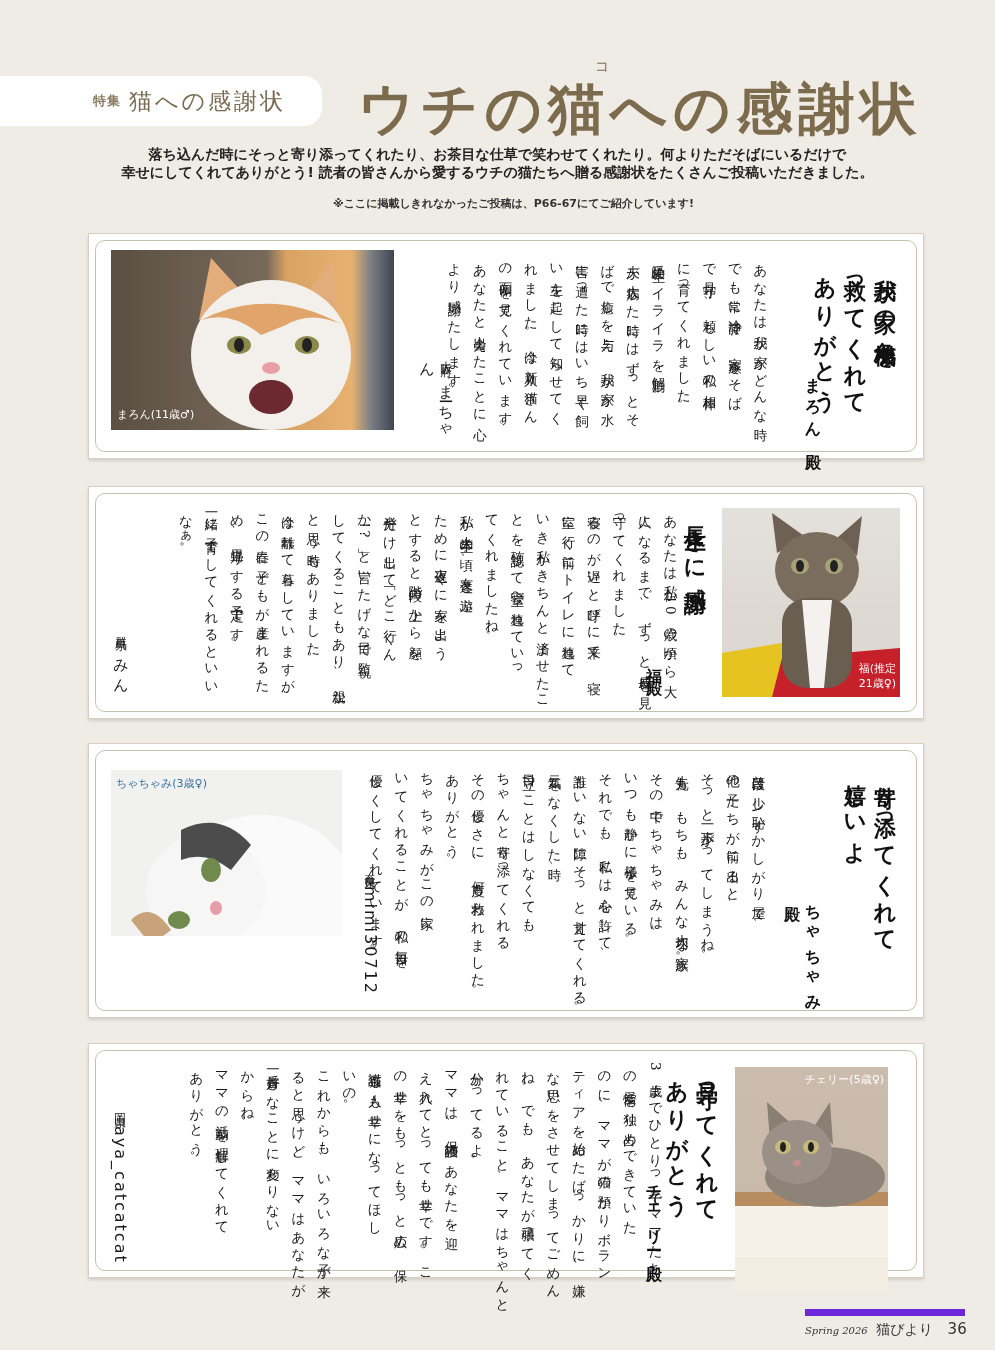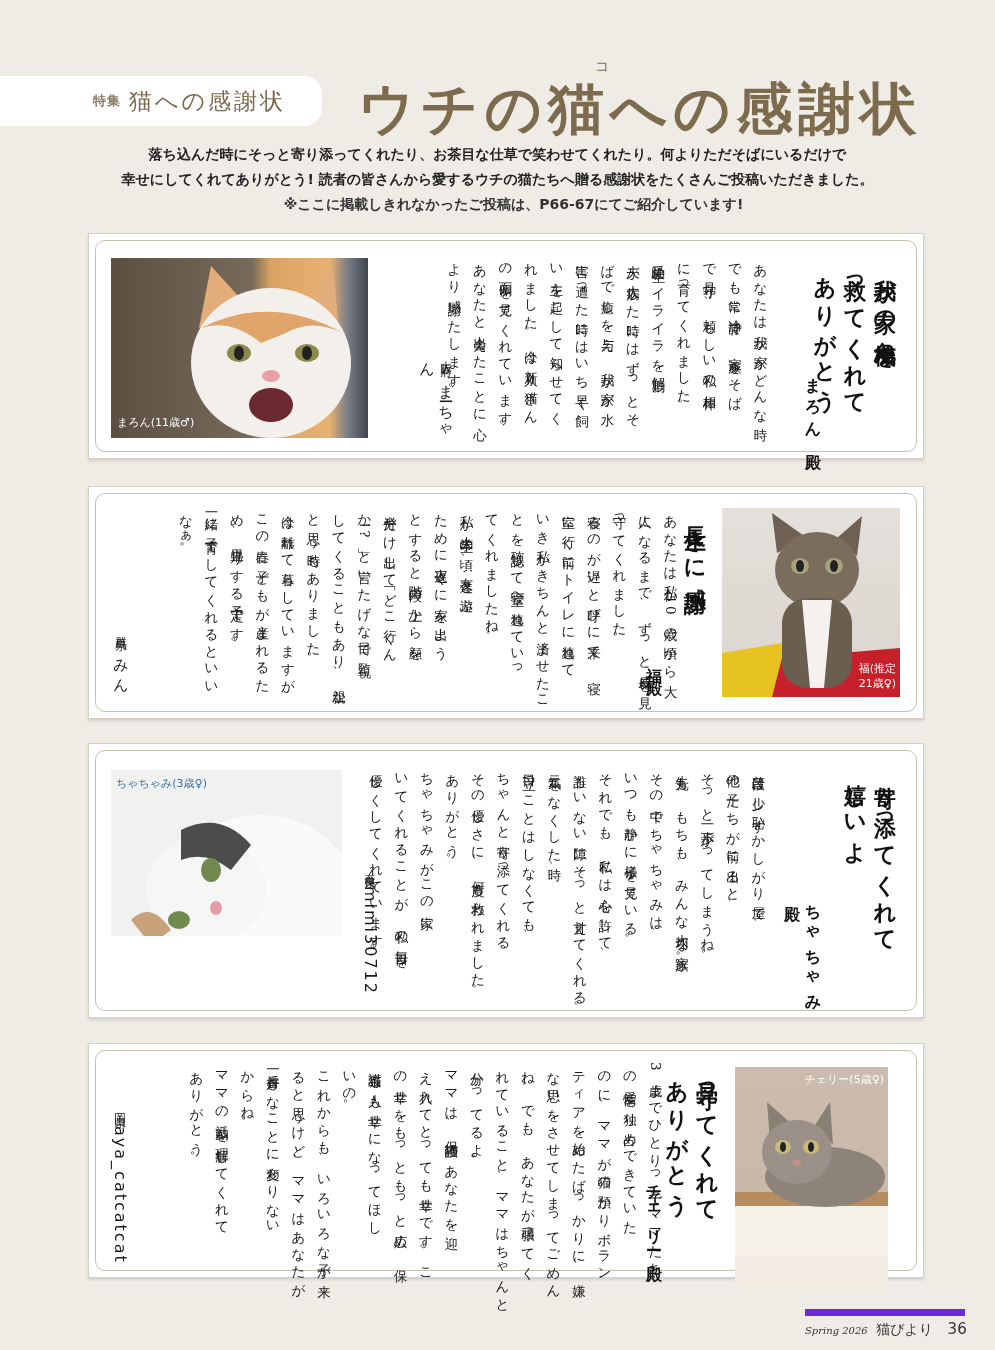--- a/index.html
+++ b/index.html
@@ -24,22 +24,22 @@
     font-family: "DejaVu Sans", sans-serif;
   }
   .ruby-ko {
     position: absolute; left: 595px; top: 58px; font-size: 14px; color: #7d6b4e;
   }
   .lead {
     position: absolute; left: 0; width: 995px; text-align: center;
     font-size: 14px; color: #222; font-weight: bold;
   }
   .lead.l1 { top: 146px; }
-  .lead.l2 { top: 171px; }
-  .note { position: absolute; left: 0; width: 995px; top: 196px; text-align: center; font-size: 14px; font-weight: bold; color: #333; padding-left: 32px; }
+  .lead.l2 { top: 164px; }
+  .note { position: absolute; left: 0; width: 995px; top: 196px; text-align: center; font-size: 11px; font-weight: bold; color: #333; padding-left: 32px; }
 
   
   .card {
     position: absolute; left: 88px; width: 836px;
     background: #fff;
     border: 1px solid #d6cfc2;
     box-shadow: 0 2px 3px rgba(0,0,0,0.12);
   }
   .card .frame {
     position: absolute; left: 6px; top: 6px; right: 6px; bottom: 6px;
@@ -77,21 +77,21 @@
   <span class="tag-big">猫への感謝状</span>
 </div>
 <div class="ruby-ko">コ</div>
 <div class="main-title">ウチの猫への感謝状</div>
 <div class="lead l1">落ち込んだ時にそっと寄り添ってくれたり、お茶目な仕草で笑わせてくれたり。何よりただそばにいるだけで</div>
 <div class="lead l2">幸せにしてくれてありがとう! 読者の皆さんから愛するウチの猫たちへ贈る感謝状をたくさんご投稿いただきました。</div>
 <div class="note">※ここに掲載しきれなかったご投稿は、P66-67にてご紹介しています!</div>
 
 <div class="card" style="top:233px;height:226px;">
   <div class="frame"></div>
-  <div class="photo" style="left:22px;top:24px;width:257px;height:180px;background:linear-gradient(90deg,#5b4f42 0%,#776a5b 55%,#d9a263 62%,#e7b271 85%,#7a7e86 92%,#3f4650 100%);text-align:right;">
+  <div class="photo" style="left:22px;top:16px;width:283px;height:180px;background:linear-gradient(90deg,#5b4f42 0%,#776a5b 55%,#d9a263 62%,#e7b271 85%,#7a7e86 92%,#3f4650 100%);text-align:right;">
     <svg width="283" height="180" viewBox="0 0 283 180">
       <polygon points="88,70 100,8 140,52" fill="#e3ad7b"></polygon>
       <polygon points="190,52 222,8 228,75" fill="#e3ad7b"></polygon>
       <ellipse cx="160" cy="105" rx="80" ry="75" fill="#f3f0ec"></ellipse>
       <path d="M90,70 Q160,35 232,75 Q200,60 175,75 L150,85 Q120,60 90,70Z" fill="#e1a46a"></path>
       <ellipse cx="128" cy="95" rx="12" ry="9" fill="#8c8a4a"></ellipse>
         <ellipse cx="128" cy="95" rx="5" ry="7" fill="#222"></ellipse>
       <ellipse cx="196" cy="95" rx="12" ry="9" fill="#8c8a4a"></ellipse>
         <ellipse cx="196" cy="95" rx="5" ry="7" fill="#222"></ellipse>
       <ellipse cx="160" cy="118" rx="9" ry="6" fill="#e9a0a5"></ellipse>

